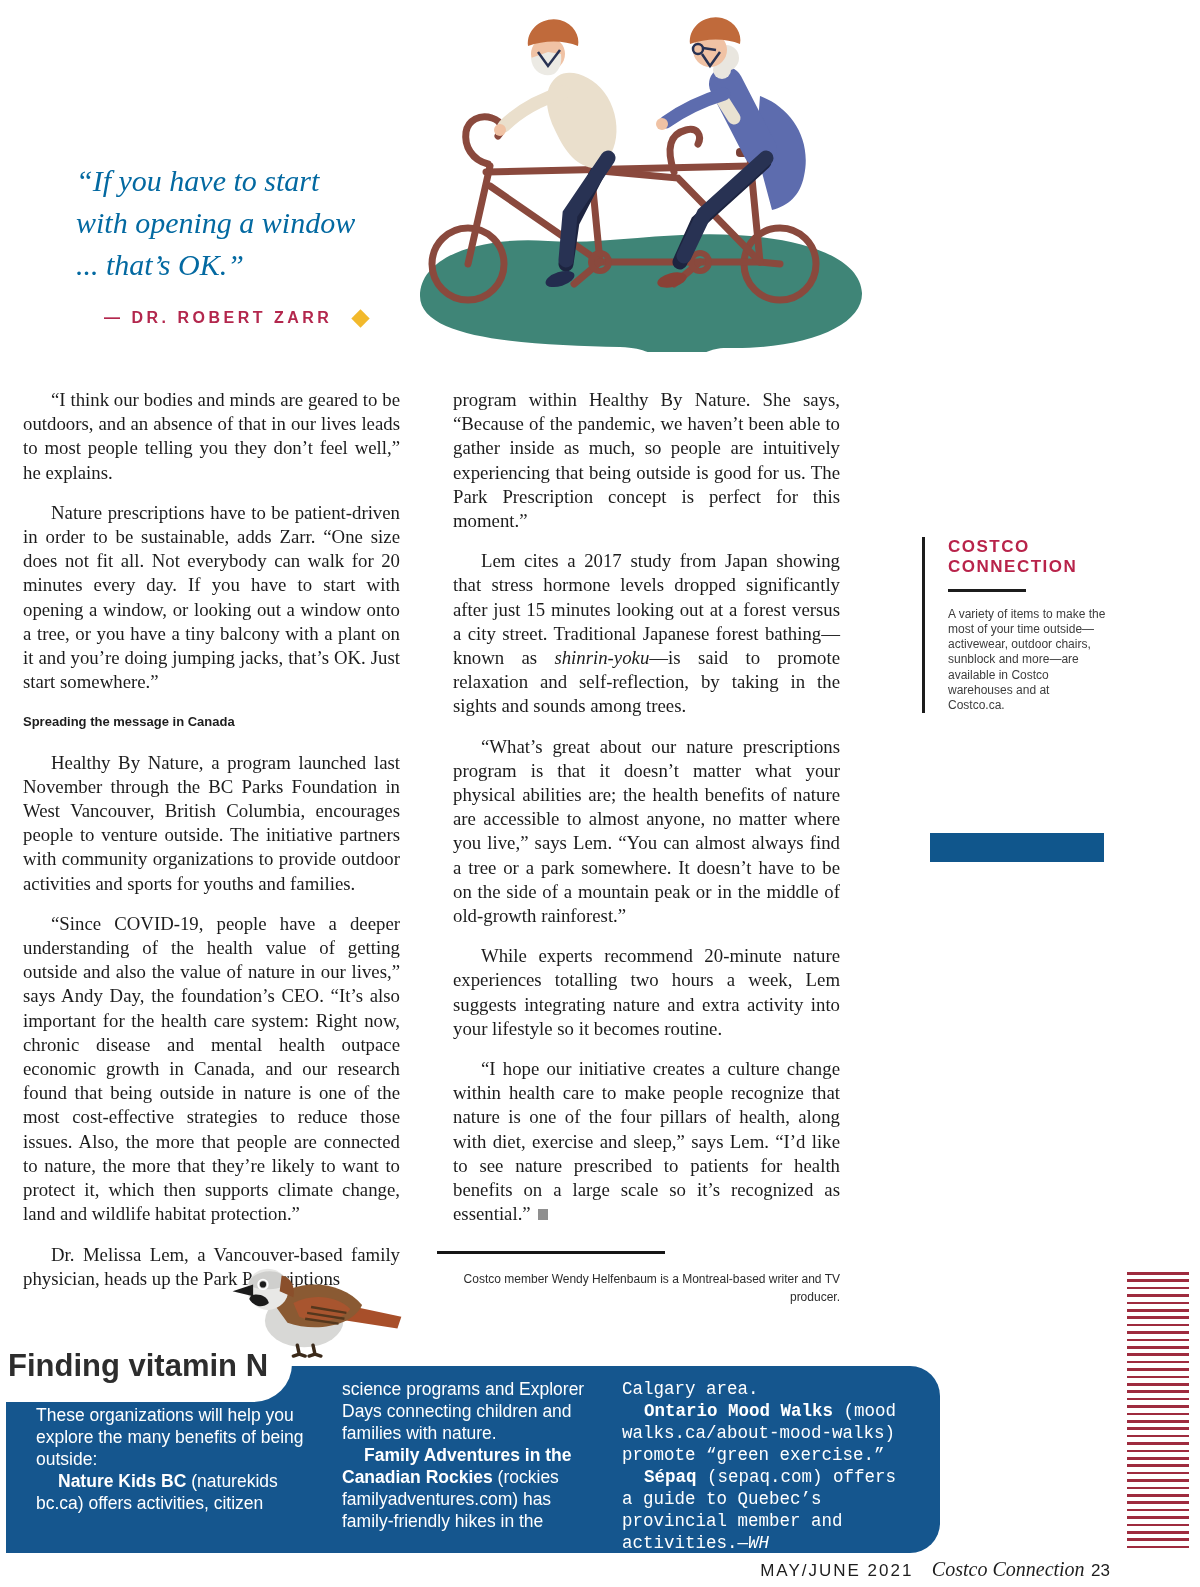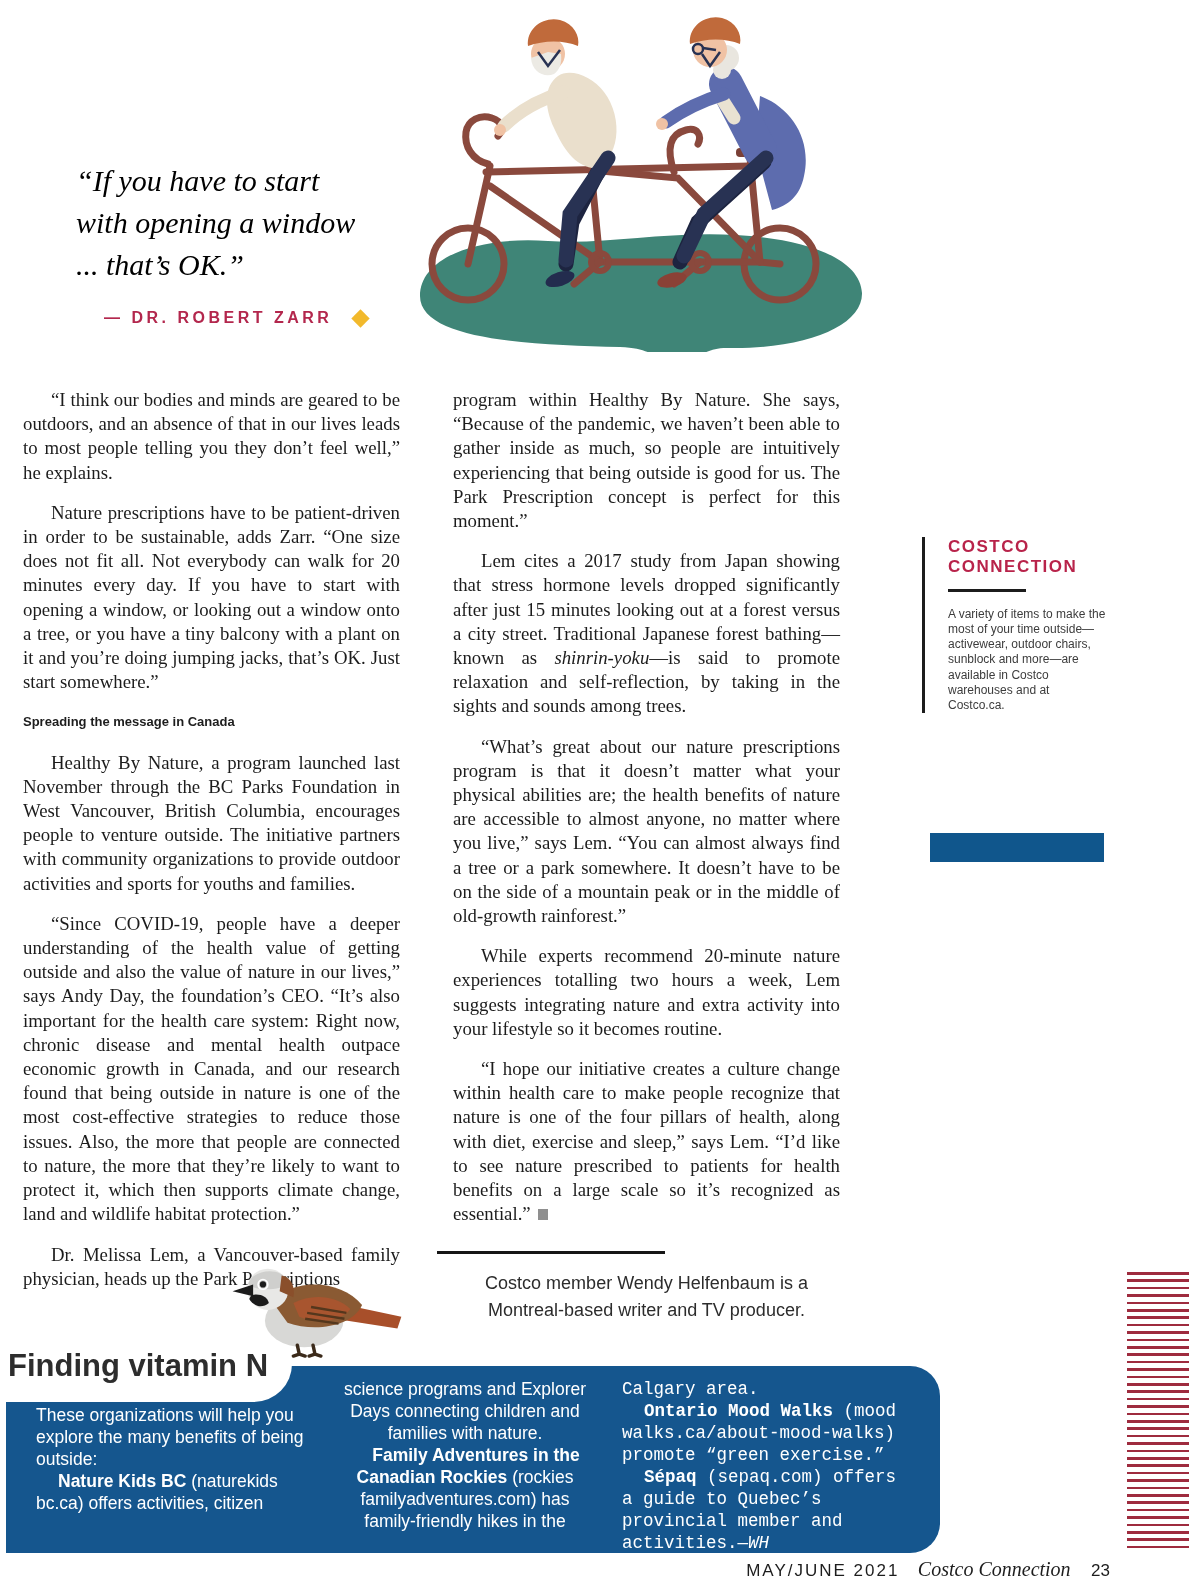--- a/index.html
+++ b/index.html
@@ -5,40 +5,40 @@
   html,body{margin:0;padding:0;background:#fff;}
   .page{position:relative;width:1200px;height:1587px;background:#ffffff;overflow:hidden;
         font-family:"Liberation Sans",sans-serif;}
 
   
   .illo{position:absolute;left:368px;top:0;width:505px;height:352px;}
 
   
   .pullquote{position:absolute;left:76px;top:160px;width:330px;
              font-family:"Liberation Serif",serif;font-style:italic;
-             font-size:30px;line-height:42px;color:#000000;}
+             font-size:30px;line-height:42px;color:#0369a1;}
   .attribution{position:absolute;left:104px;top:309px;display:flex;align-items:center;}
   .attribution .attr-text{font-weight:700;font-size:16px;letter-spacing:3.5px;color:#b3274d;}
   .diamond{display:inline-block;width:13px;height:13px;background:#f2b92c;
            transform:rotate(45deg);margin-left:22px;}
 
   
   .acol{position:absolute;font-family:"Liberation Serif",serif;font-size:18.8px;
         line-height:24.2px;color:#1c1c1c;text-align:justify;}
   .col1{left:7px;top:372px;width:409px;}
   .col2{left:437px;top:372px;width:419px;}
   .acol p{margin:16px;text-indent:28px;}
   .acol p.no-indent{text-indent:0;}
   .section-heading{font-family:"Liberation Sans",sans-serif;font-weight:700;
                    font-size:13px;color:#1d1d1d;margin:12px 0 5px;text-align:left;}
   .ital{font-style:italic;}
   .endmark{display:inline-block;width:10px;height:11px;background:#8f8f8f;margin-left:7px;}
   .byline-rule{width:228px;height:3px;background:#151515;margin:24px 0 16px;}
-  .byline{font-family:"Liberation Sans",sans-serif;font-size:18px;line-height:1.5;
-          color:#2c2c2c;text-align:center;text-indent:0;}
+  .byline{font-family:"Liberation Sans",sans-serif;font-size:12px;line-height:1.5;
+          color:#2c2c2c;text-align:right;text-indent:0;}
 
   
   .sidebar{position:absolute;left:922px;top:537px;width:182px;
            border-left:3px solid #1c1c1c;padding-left:23px;}
   .sidebar-title{color:#b8234a;font-weight:700;font-size:17px;letter-spacing:1.5px;
                  line-height:1.2;width:130px;}
   .sidebar-rule{width:78px;height:3px;background:#1c1c1c;margin:11px 0 15px;}
   .sidebar-body{font-size:12px;line-height:1.27;color:#3c3c3c;width:158px;}
   .side-bluebar{position:absolute;left:930px;top:833px;width:174px;height:29px;background:#10568c;}
 
@@ -47,36 +47,36 @@
           background:#15568e;border-radius:0 30px 30px 0;z-index:1;}
   .fv-tab{position:absolute;left:0;top:1336px;width:292px;height:66px;background:#ffffff;
           border-radius:0 0 38px 0;z-index:2;}
   .fv-title{position:absolute;left:8px;top:1348px;z-index:3;font-weight:700;
             font-size:31px;color:#2d2d2d;}
   .fv-col{position:absolute;z-index:3;color:#ffffff;font-size:17.5px;line-height:22px;}
   .fv-col p{margin:0;}
   .fv-col p.org{text-indent:22px;}
   .fv-col .b{font-weight:700;}
   .fcolA{left:36px;top:1404px;width:268px;}
-  .fcolB{left:334px;top:1378px;width:262px;text-align:center;}
+  .fcolB{left:342px;top:1378px;width:262px;}
   .fcolC{left:622px;top:1378px;width:286px;font-family:Liberation Mono, monospace;}
   .bird{position:absolute;left:220px;top:1252px;width:188px;height:106px;z-index:2;}
 
   
   .stripes{position:absolute;left:1127px;top:1272px;width:62px;height:281px;
            background:repeating-linear-gradient(to bottom,#9e2b3e 0px,#9e2b3e 2.6px,
                       rgba(0,0,0,0) 2.6px,rgba(0,0,0,0) 7.4px);}
 
   
   .footer{position:absolute;left:600px;top:1558px;width:510px;text-align:right;
           color:#1d1d1d;white-space:nowrap;}
   .footer .issue{font-size:17px;letter-spacing:2px;font-weight:500;}
   .footer .mag{font-family:"Liberation Serif",serif;font-style:italic;font-size:20px;
                margin-left:14px;}
-  .footer .pgnum{font-size:17px;margin-left:16px;}
+  .footer .pgnum{font-size:17px;margin-left:2px;}
 </style>
 </head>
 <body>
 
 <div class="page">
 
   <svg class="illo" viewBox="0 0 505 352" xmlns="http://www.w3.org/2000/svg">
     <path d="M52 296 C52 258 108 236 180 241 C238 245 298 231 368 235
              C438 239 492 258 494 293 C495 325 441 349 362 348 C338 347 340 357 308 357
              C280 357 282 348 252 347 C162 345 52 340 52 296 Z" fill="#3f8577"></path>

